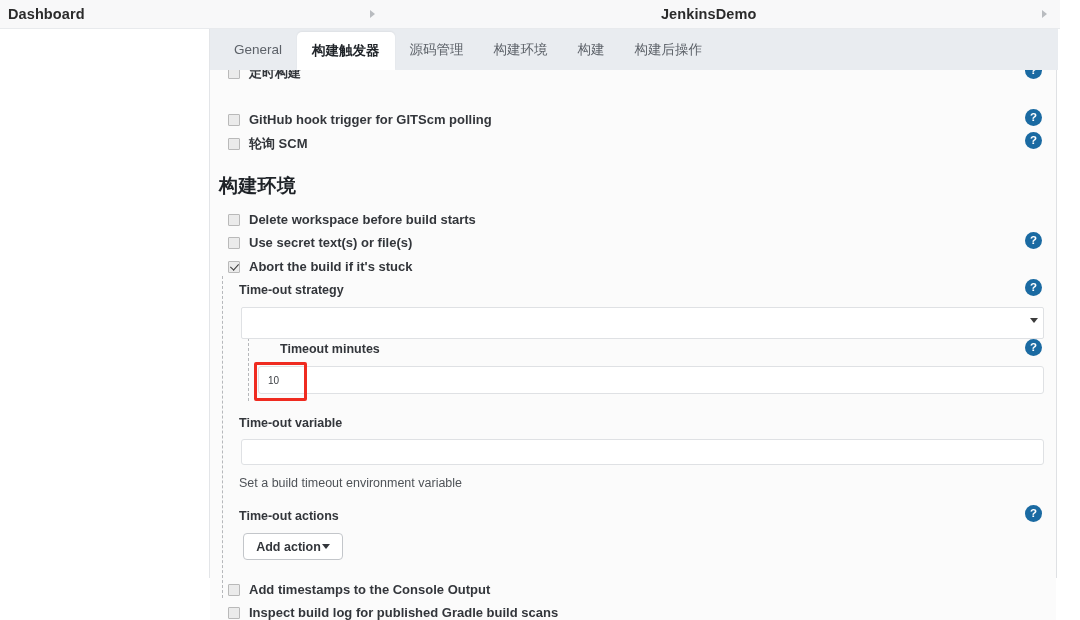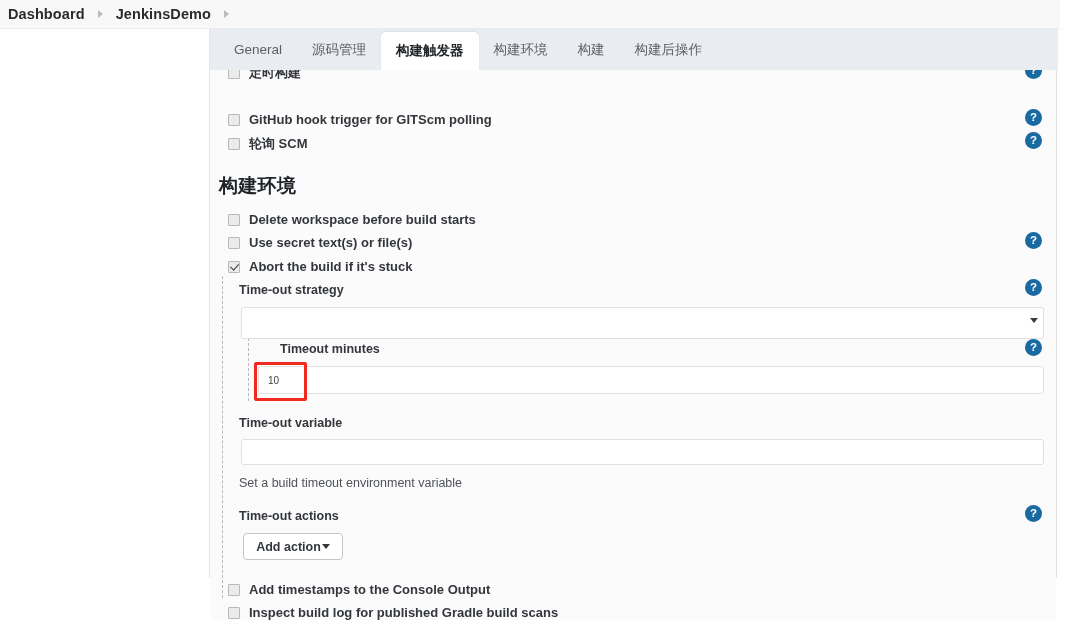--- a/index.html
+++ b/index.html
@@ -12,20 +12,21 @@
   }
 
   
   #breadcrumb-bar {
     position: absolute; left: 0; top: 0;
     width: 1060px; height: 29px;
     background: #f8f8f9;
     border-bottom: 1px solid #e8eaed;
     display: flex; align-items: center;
     padding-left: 8px;
+    justify-content: space-between;
   }
   .crumb {
     font-size: 14.5px; font-weight: bold;
     color: #2b2b2b; letter-spacing: .1px;
     white-space: nowrap;
   }
   .crumb-sep {
     display: inline-block;
     width: 0; height: 0;
     border-top: 4px solid transparent;
@@ -224,22 +225,22 @@
   <span class="crumb">Dashboard</span>
   <span class="crumb-sep"></span>
   <span class="crumb">JenkinsDemo</span>
   <span class="crumb-sep"></span>
 </div>
 
 <div id="content-panel">
 
   <div id="tab-bar">
     <div class="tab">General</div>
+    <div class="tab active">构建触发器</div>
     <div class="tab">源码管理</div>
-    <div class="tab active">构建触发器</div>
     <div class="tab">构建环境</div>
     <div class="tab">构建</div>
     <div class="tab">构建后操作</div>
   </div>
 
   <div id="clipper">
   <div id="form-body" style="position:absolute;left:0;top:0;">
 
     <div class="row" style="left:18px; top:-6px;">
       <span class="cb"></span>

